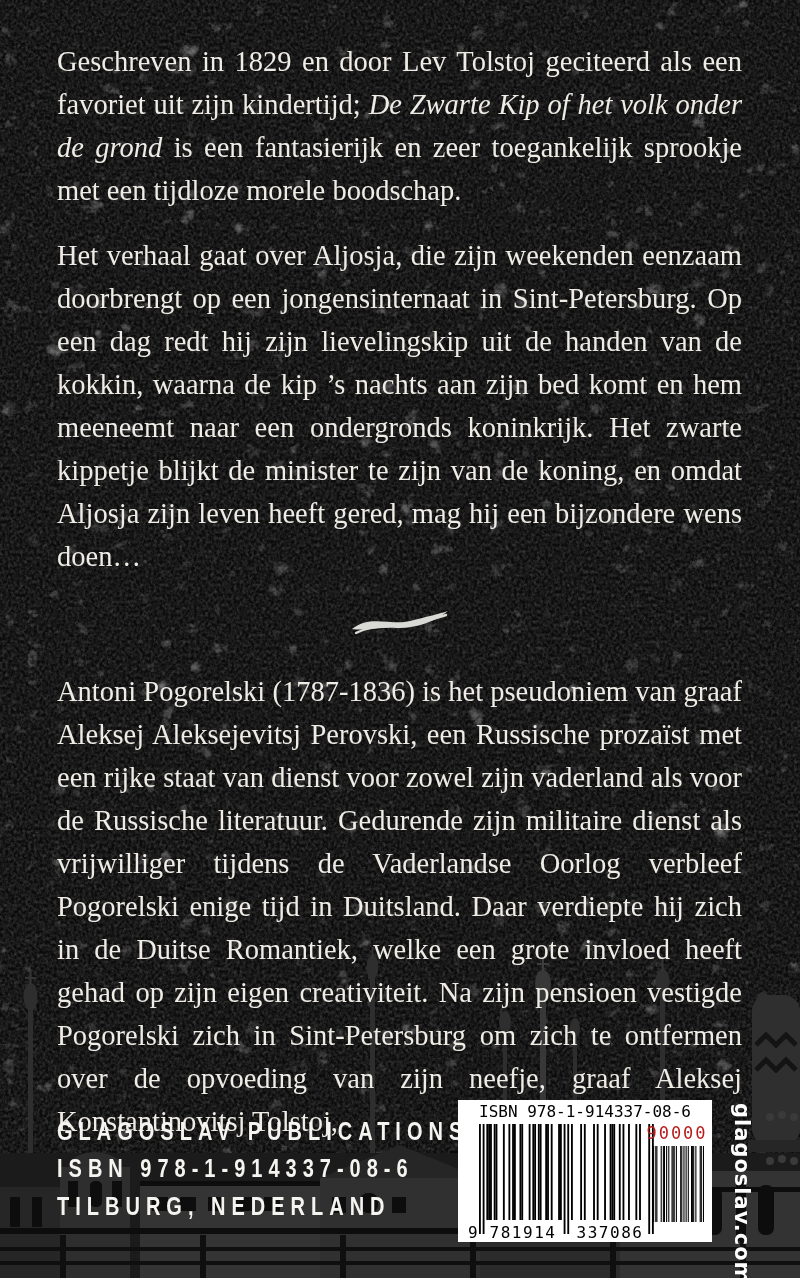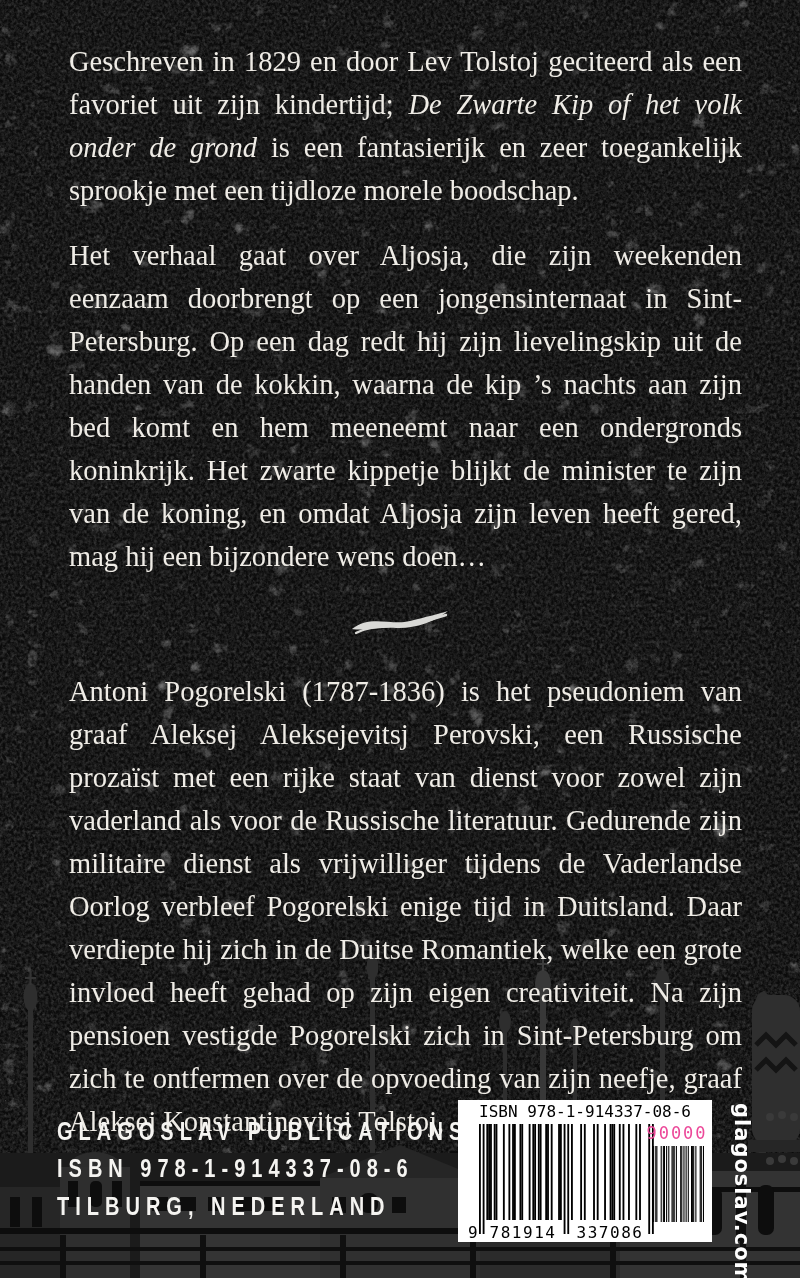--- a/index.html
+++ b/index.html
@@ -16,21 +16,21 @@
   #skyline{position:absolute;left:0;top:935px;pointer-events:none;}
   
   #body-text{
     position:absolute;left:0;top:0;width:800px;
     padding:40px 58px 0 57px;box-sizing:border-box;
     color:#efece6;
     font-size:28.5px;line-height:43px;
     text-align:justify;
     text-rendering:optimizeLegibility;
   }
-  #body-text p{margin:0 0 22px 12px;}
+  #body-text p{margin:0 0 22px 0;}
   #body-text .it{font-style:italic;}
   #ornament{display:block;margin:30px auto 34px auto;}
   
   #publisher{
     position:absolute;left:57px;top:1112px;
     color:#f5f4f1;
     font-family:"Liberation Sans", sans-serif;
     font-size:20px;font-weight:700;
     letter-spacing:6px;
     transform:scaleY(1.25);transform-origin:top left;
@@ -49,21 +49,21 @@
     text-align:center;
     font-family:"DejaVu Sans Mono", monospace;
     font-size:16px;letter-spacing:0px;
     color:#000;white-space:nowrap;
   }
   #ean-main{position:absolute;left:8px;top:24px;}
   #price-code{
     position:absolute;right:3px;top:23px;width:64px;
     text-align:center;
     font-family:"DejaVu Sans Mono", monospace;
-    font-size:17px;letter-spacing:2px;color:#ec4899;
+    font-size:17px;letter-spacing:2px;color:#b91c1c;
   }
   #ean-supp{position:absolute;right:8px;top:46px;}
   .bcdigits{font-family:"DejaVu Sans Mono", monospace;}
   
   #website{
     position:absolute;left:730px;top:1103px;height:150px;
     writing-mode:vertical-rl;
     color:#ffffff;
     font-family:"DejaVu Sans", sans-serif;
     font-weight:700;font-size:21px;letter-spacing:1px;

